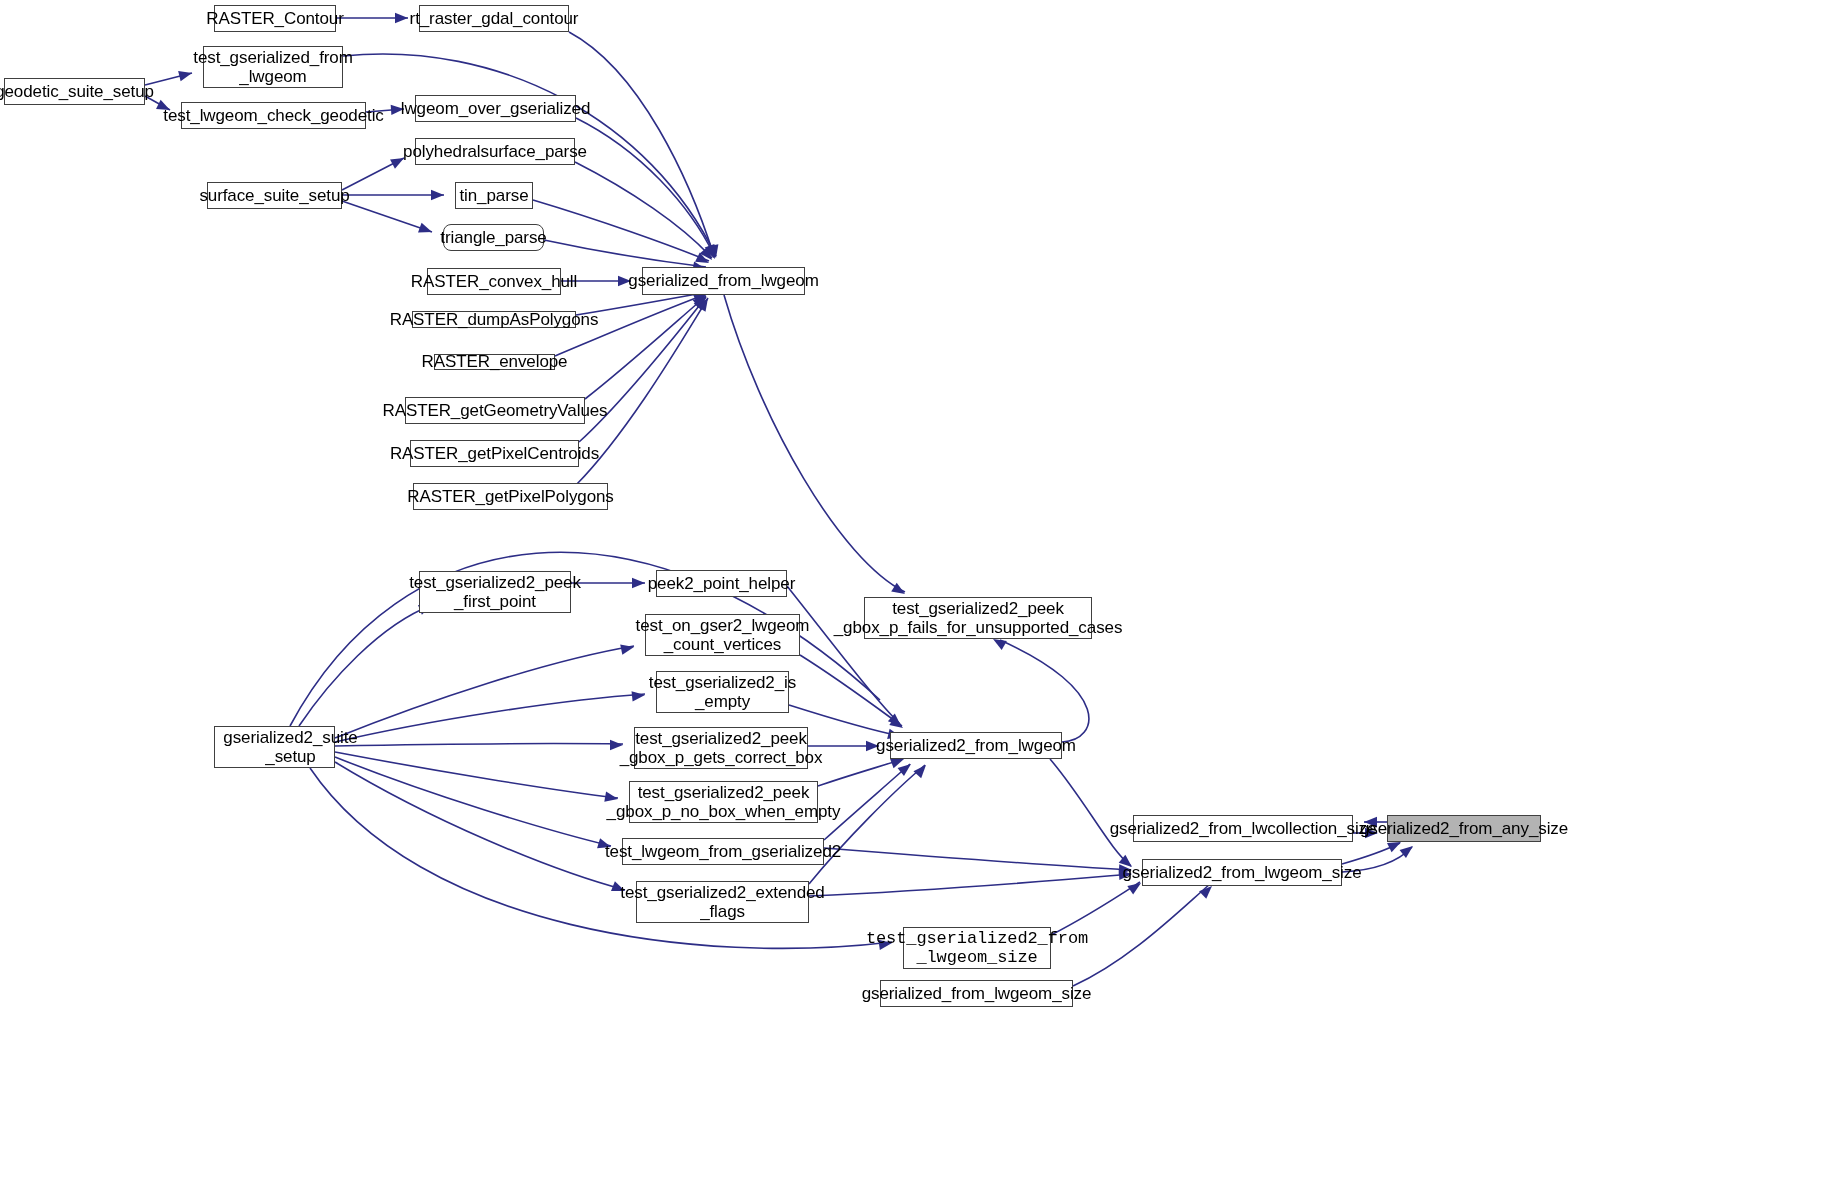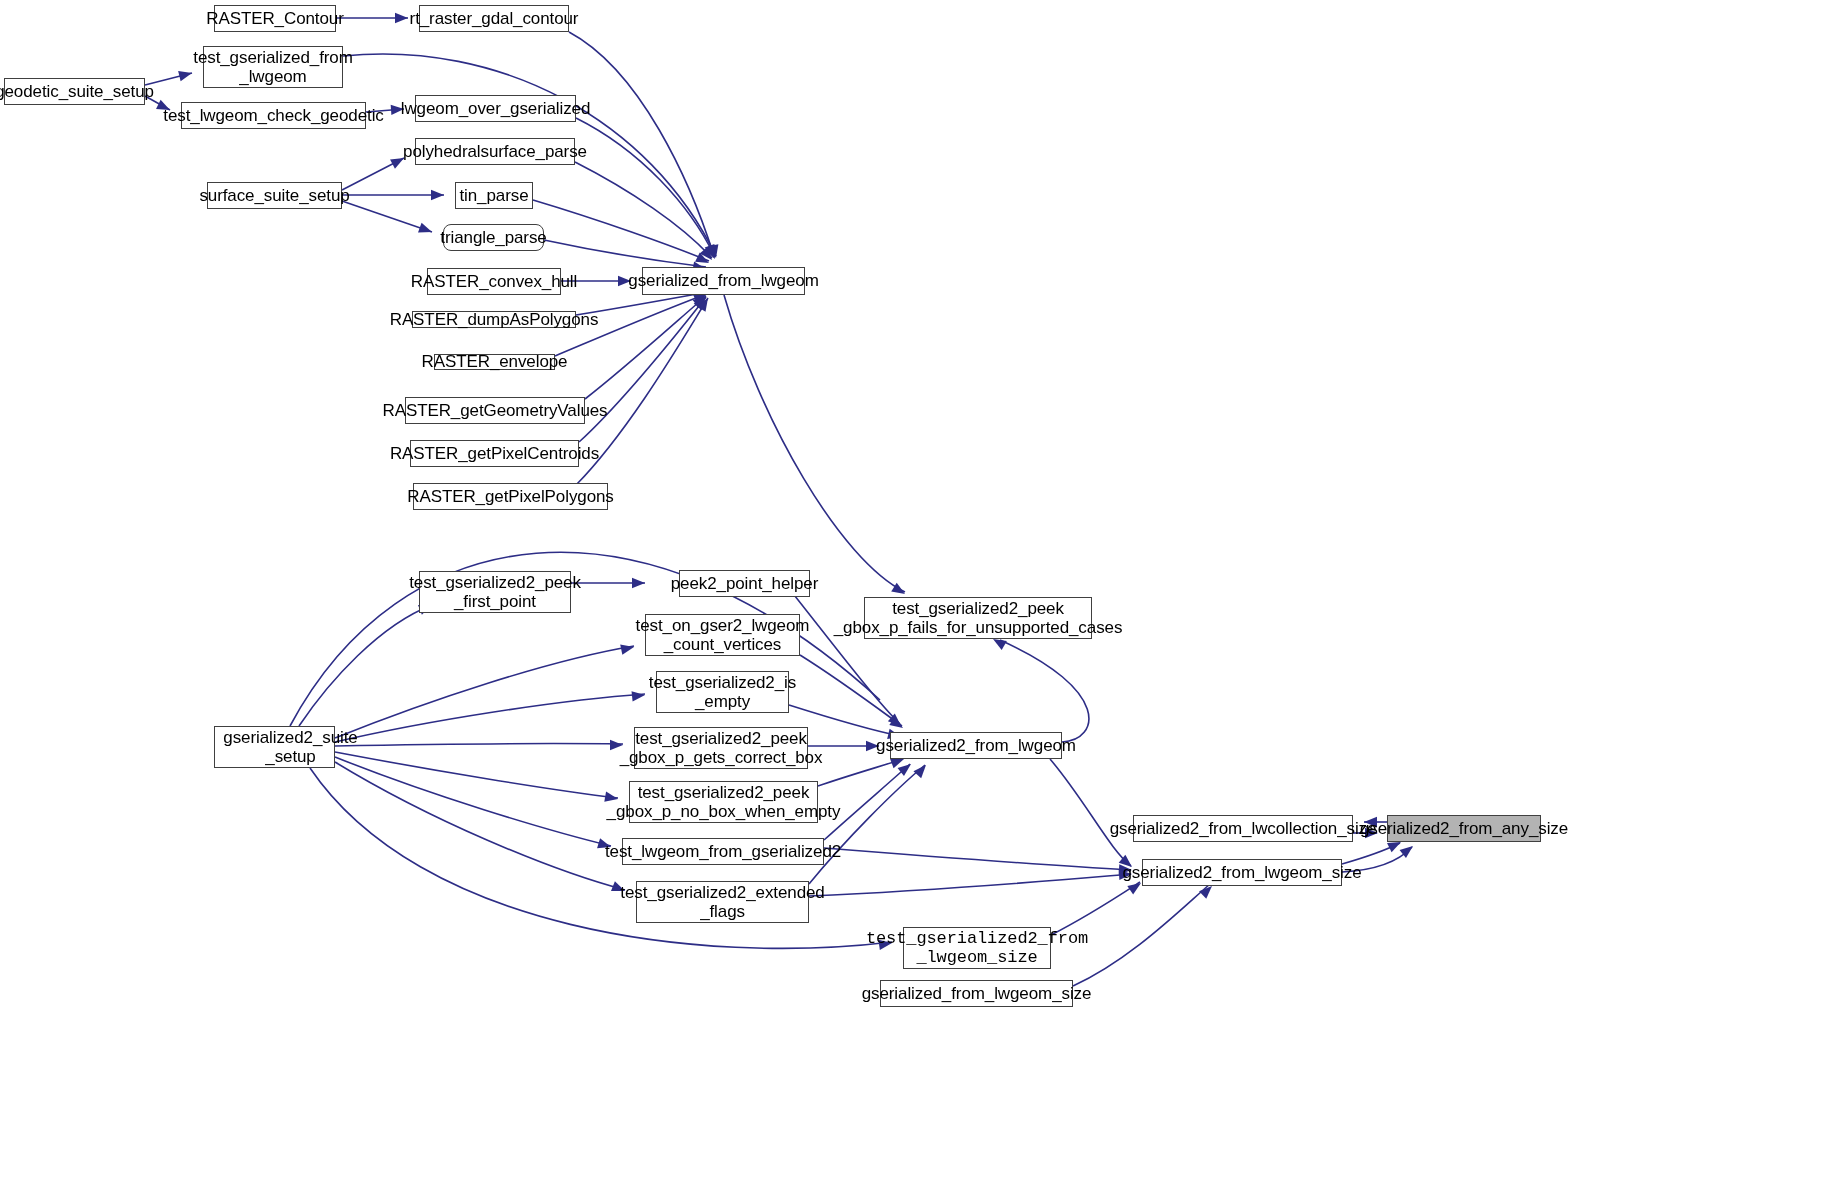--- a/index.html
+++ b/index.html
@@ -164,21 +164,21 @@
       <div class="node" style="left: 443px; top: 224px; width: 101px; height: 27px; border-radius: 8px;"><span>triangle_parse</span></div>
       <div class="node" style="left: 642px; top: 267px; width: 163px; height: 28px;"><span>gserialized_from_lwgeom</span></div>
       <div class="node" style="left: 427px; top: 268px; width: 134px; height: 27px;"><span>RASTER_convex_hull</span></div>
       <div class="node" style="left: 412px; top: 311px; width: 164px; height: 17px;"><span>RASTER_dumpAsPolygons</span></div>
       <div class="node" style="left: 434px; top: 354px; width: 121px; height: 16px;"><span>RASTER_envelope</span></div>
       <div class="node" style="left: 405px; top: 397px; width: 180px; height: 27px;"><span>RASTER_getGeometryValues</span></div>
       <div class="node" style="left: 410px; top: 440px; width: 169px; height: 27px;"><span>RASTER_getPixelCentroids</span></div>
       <div class="node" style="left: 413px; top: 483px; width: 195px; height: 27px;"><span>RASTER_getPixelPolygons</span></div>
       <div class="node" style="left: 419px; top: 571px; width: 152px; height: 42px;"><span>test_gserialized2_peek
 _first_point</span></div>
-      <div class="node" style="left: 656px; top: 570px; width: 131px; height: 27px; margin-left: 23px;"><span>peek2_point_helper</span></div>
+      <div class="node" style="left: 656px; top: 570px; width: 131px; height: 27px;"><span>peek2_point_helper</span></div>
       <div class="node" style="left: 864px; top: 597px; width: 228px; height: 42px;"><span>test_gserialized2_peek
 _gbox_p_fails_for_unsupported_cases</span></div>
       <div class="node" style="left: 645px; top: 614px; width: 155px; height: 42px;"><span>test_on_gser2_lwgeom
 _count_vertices</span></div>
       <div class="node" style="left: 656px; top: 671px; width: 133px; height: 42px;"><span>test_gserialized2_is
 _empty</span></div>
       <div class="node" style="left: 214px; top: 726px; width: 121px; height: 42px; padding-left: 32px;"><span>gserialized2_suite
 _setup</span></div>
       <div class="node" style="left: 634px; top: 727px; width: 174px; height: 42px;"><span>test_gserialized2_peek
 _gbox_p_gets_correct_box</span></div>

